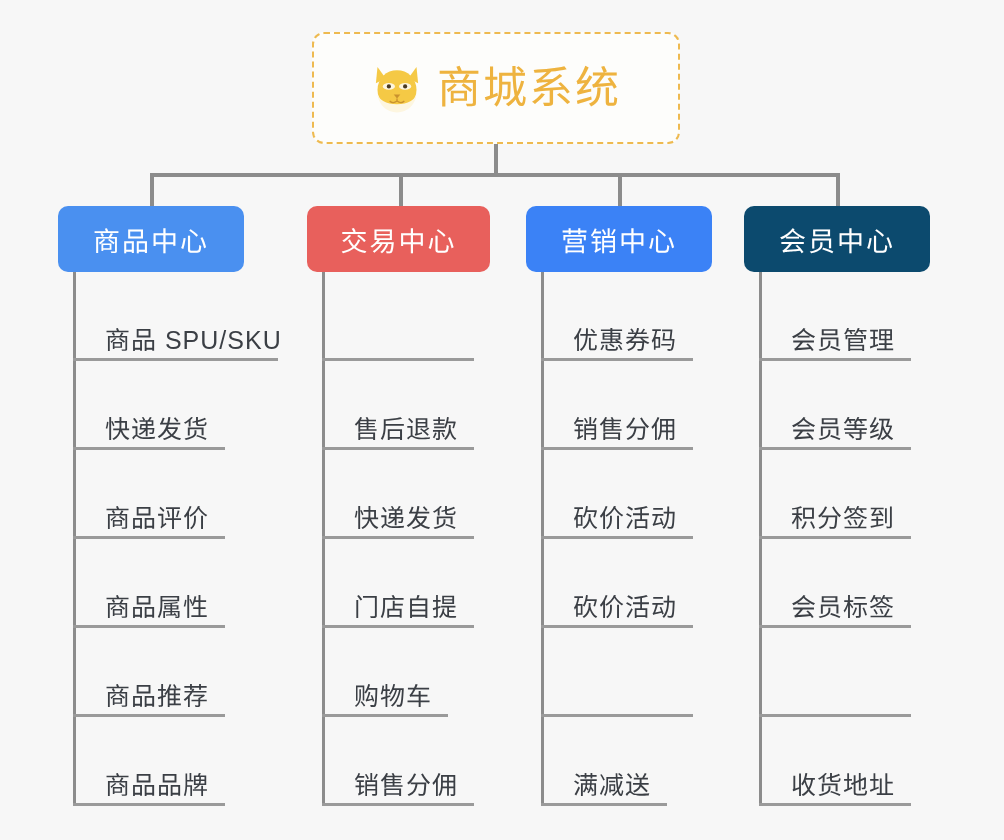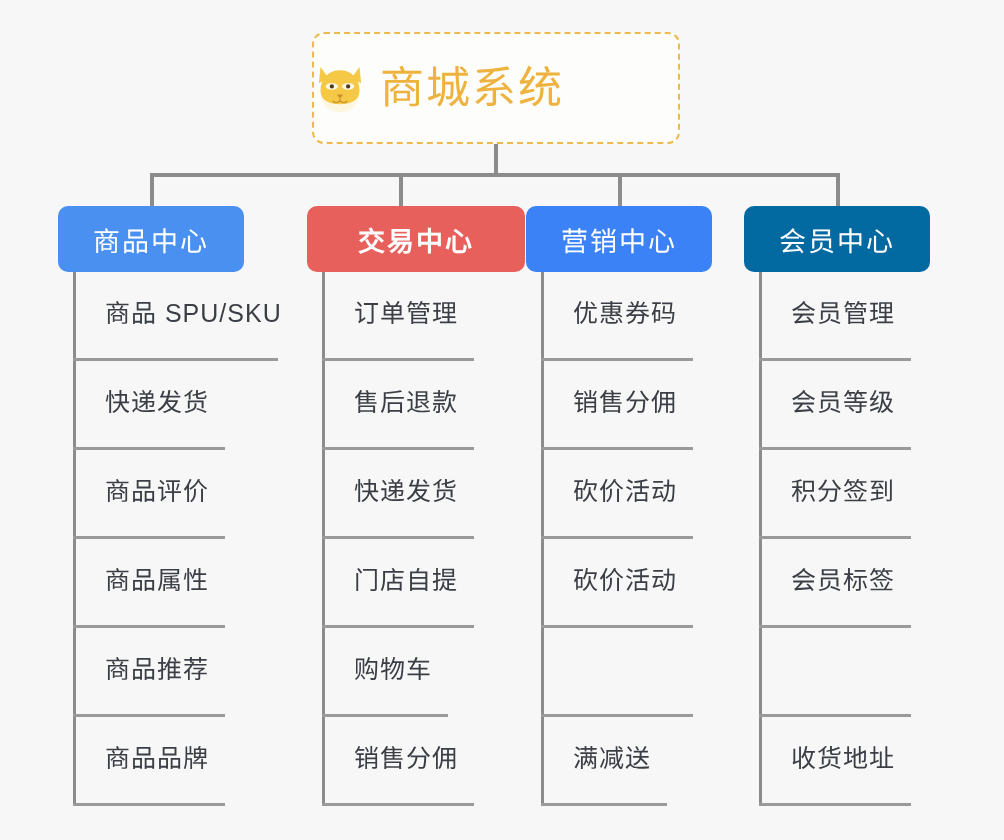--- a/index.html
+++ b/index.html
@@ -27,20 +27,21 @@
     position: absolute;
     left: 312px;
     top: 32px;
     width: 368px;
     height: 112px;
     background: #fdfdfb;
     border: 2px dashed #eeba50;
     border-radius: 12px;
     display: flex;
     align-items: center;
+    justify-content: center;
     gap: 14px;
   }
   .root-icon {
     width: 52px;
     height: 52px;
     flex: 0 0 auto;
     display: block;
   }
   .root-label {
     font-size: 44px;
@@ -93,21 +94,21 @@
     display: flex;
     align-items: center;
     justify-content: center;
     color: #ffffff;
     font-size: 27px;
     letter-spacing: 2px;
     white-space: nowrap;
     padding: 16px 18px;
   }
   .branch.b1 .branch-header { width: 186px; background: #4a90f0; }
-  .branch.b2 .branch-header { width: 218px; background: #e8605c; font-weight: bold; }
+  .branch.b2 .branch-header { width: 183px; background: #e8605c; }
   .branch.b3 .branch-header { width: 186px; background: #eeac3f; }
   .branch.b4 .branch-header { width: 186px; background: #7cc356; }
 
   
   .spine-wrap {
     position: relative;
     margin-left: 15px;
     padding-left: 0;
   }
   .spine {
@@ -122,21 +123,21 @@
   .leaf-list {
     position: relative;
     margin: 0;
     padding: 0;
     list-style: none;
   }
   .leaf {
     position: relative;
     height: 89px;
     display: flex;
-    align-items: center;
+    align-items: flex-end;
     padding-left: 32px;
   }
   .leaf-text {
     display: inline-block;
     font-size: 25px;
     line-height: 1.15;
     color: #3b3f45;
     white-space: nowrap;
     padding-bottom: 6px;
     letter-spacing: 1px;
@@ -215,21 +216,20 @@
   </div>
 
   <div class="branch b2">
     <div class="branch-header" style="background: rgb(232, 96, 92);">
       <span>交易中心</span>
     </div>
     <div class="spine-wrap">
       <div class="spine" style="background: rgb(140, 140, 140);"></div>
       <ul class="leaf-list">
         <li class="leaf">
-          <span class="leaf-text">订单管理</span>
           <span class="leaf-underline" style="width: 152px;"></span>
         </li>
         <li class="leaf">
           <span class="leaf-text">售后退款</span>
           <span class="leaf-underline" style="width: 152px;"></span>
         </li>
         <li class="leaf">
           <span class="leaf-text">快递发货</span>
           <span class="leaf-underline" style="width: 152px;"></span>
         </li>
@@ -277,21 +277,21 @@
         </li>
         <li class="leaf">
           <span class="leaf-text">满减送</span>
           <span class="leaf-underline" style="width: 126px;"></span>
         </li>
       </ul>
     </div>
   </div>
 
   <div class="branch b4">
-    <div class="branch-header" style="background: #0369a1;">
+    <div class="branch-header" style="background: #0c4a6e;">
       <span>会员中心</span>
     </div>
     <div class="spine-wrap">
       <div class="spine" style="background: rgb(140, 140, 140);"></div>
       <ul class="leaf-list">
         <li class="leaf">
           <span class="leaf-text">会员管理</span>
           <span class="leaf-underline" style="width: 152px;"></span>
         </li>
         <li class="leaf">

